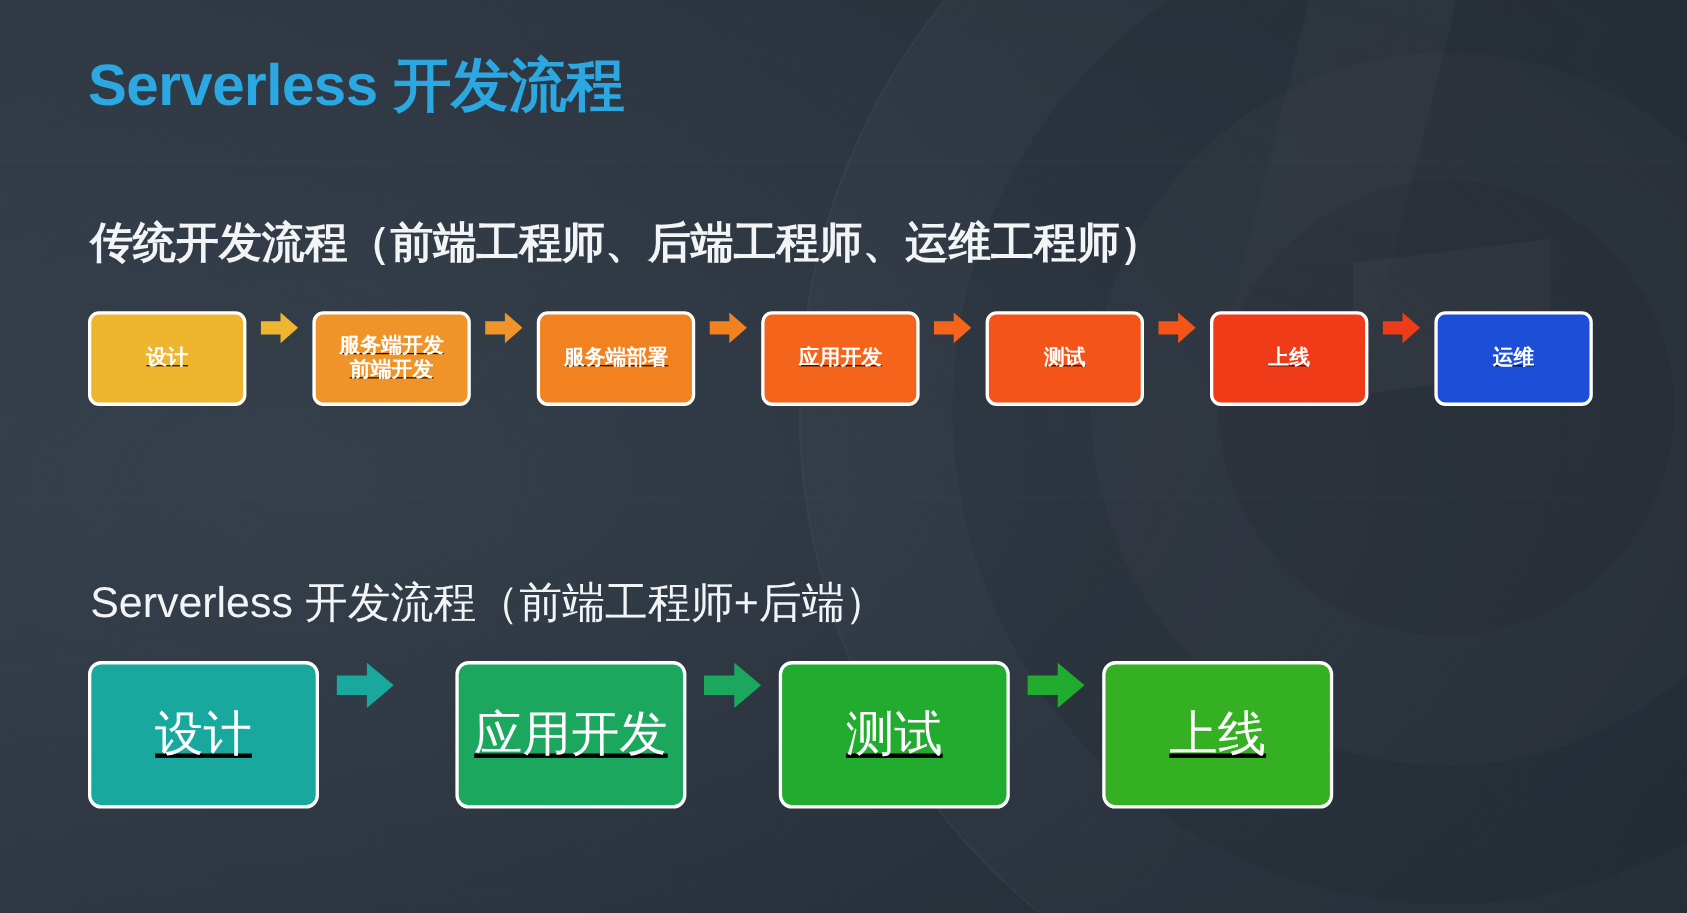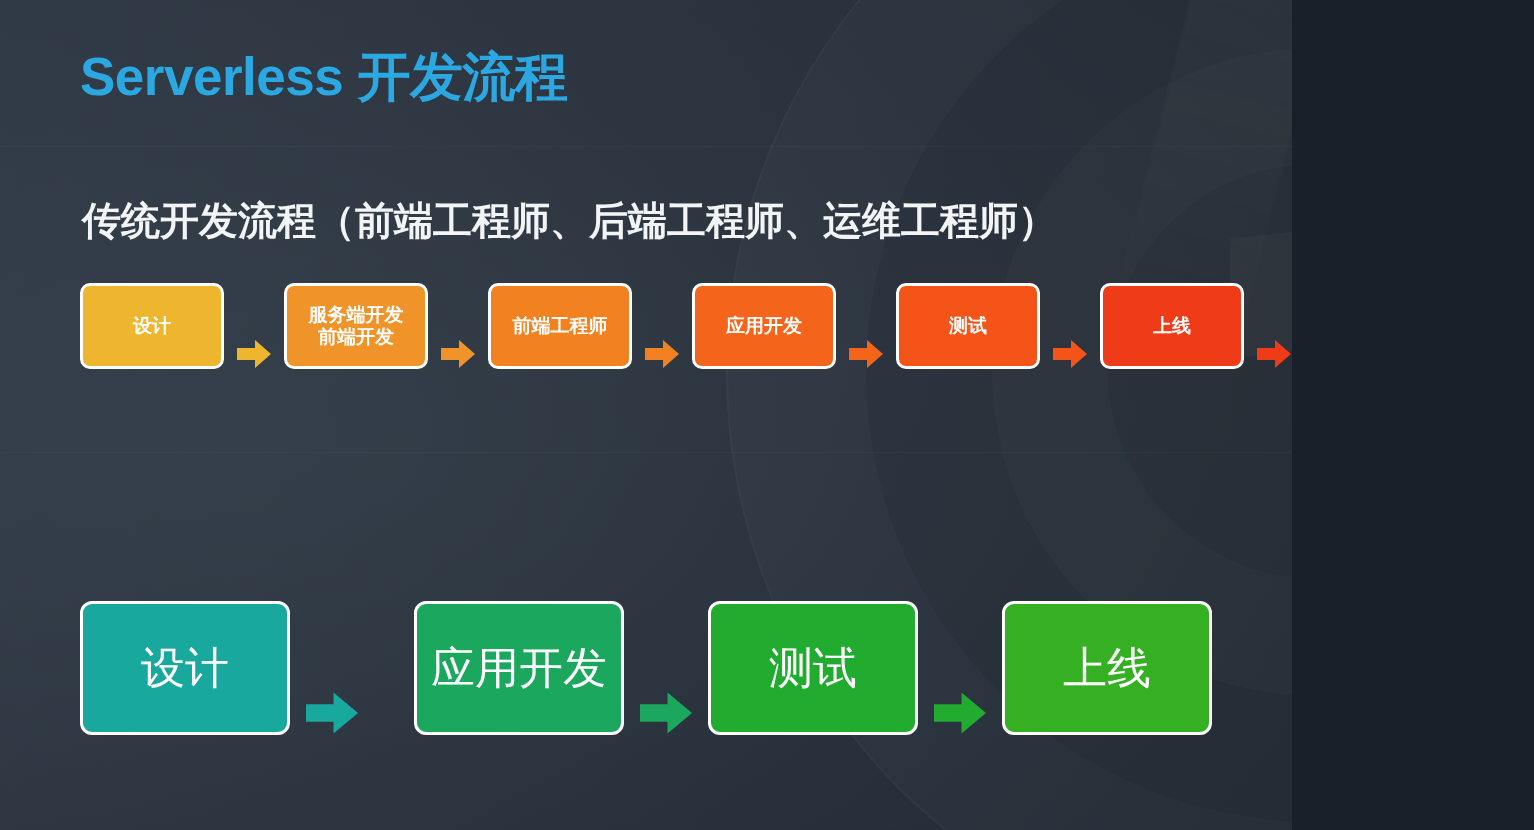--- a/index.html
+++ b/index.html
@@ -2,26 +2,25 @@
 <html><head>
 <meta charset="utf-8">
 <style>
   html, body {
     margin: 0;
     padding: 0;
     background: #1a2029;
   }
   #slide {
     position: relative;
-    width: 1244px;
+    width: 1534px;
     height: 830px;
     overflow: hidden;
     background: #2e3742;
     font-family: "Liberation Sans", "DejaVu Sans", sans-serif;
-    padding-left: 48px;
     -webkit-font-smoothing: antialiased;
   }
   
   .bg-base {
     position: absolute;
     inset: 0;
     background:
       linear-gradient(118deg, #323c48 0%, #2f3842 28%, #2b343e 55%, #28313b 78%, #262f38 100%);
   }
   .bg-vignette {
@@ -103,22 +102,23 @@
     color: #f2f4f6;
     white-space: nowrap;
     font-weight: normal;
   }
   .section-heading.traditional { top: 194px; font-weight: bold; }
   .section-heading.serverless  { top: 521px; }
 
   .flow-row {
     position: absolute;
     display: flex;
-    align-items: flex-end;
+    align-items: flex-start;
     left: 80px;
+    text-decoration: underline;
   }
   .flow-row.row-traditional { top: 283px; }
   .flow-row.row-serverless  { top: 601px; }
 
   .node {
     display: flex;
     align-items: center;
     justify-content: center;
     text-align: center;
     color: #ffffff;
@@ -183,21 +183,21 @@
         </div>
         <div class="node" style="background: rgb(240, 148, 41);">
           <span>服务端开发<br>前端开发</span>
         </div>
         <div class="arrow">
           <svg viewBox="0 0 34 30" preserveAspectRatio="none" aria-hidden="true">
             <path d="M0 9 L18 9 L18 1 L34 15 L18 29 L18 21 L0 21 Z" fill="#f09429"></path>
           </svg>
         </div>
         <div class="node" style="background: rgb(242, 130, 31);">
-          <span>前端工程师</span>
+          <span>服务端部署</span>
         </div>
         <div class="arrow">
           <svg viewBox="0 0 34 30" preserveAspectRatio="none" aria-hidden="true">
             <path d="M0 9 L18 9 L18 1 L34 15 L18 29 L18 21 L0 21 Z" fill="#f2821f"></path>
           </svg>
         </div>
         <div class="node" style="background: rgb(244, 100, 27);">
           <span>应用开发</span>
         </div>
         <div class="arrow">
@@ -214,25 +214,26 @@
           </svg>
         </div>
         <div class="node" style="background: rgb(240, 59, 24);">
           <span>上线</span>
         </div>
         <div class="arrow">
           <svg viewBox="0 0 34 30" preserveAspectRatio="none" aria-hidden="true">
             <path d="M0 9 L18 9 L18 1 L34 15 L18 29 L18 21 L0 21 Z" fill="#f03b18"></path>
           </svg>
         </div>
-        <div class="node" style="background: #737373;">
+        <div class="node" style="background: #1d4ed8;">
           <span>运维</span>
         </div>
       </div>
 
+    <div class="section-heading serverless">Serverless 开发流程（前端工程师+后端）</div>
 
     <div class="flow-row row-serverless" id="row-serverless">
         <div class="node" style="background: rgb(25, 168, 158);">
           <span>设计</span>
         </div>
         <div class="arrow">
           <svg viewBox="0 0 34 30" preserveAspectRatio="none" aria-hidden="true">
             <path d="M0 9 L18 9 L18 1 L34 15 L18 29 L18 21 L0 21 Z" fill="#19a89e"></path>
           </svg>
         </div>

